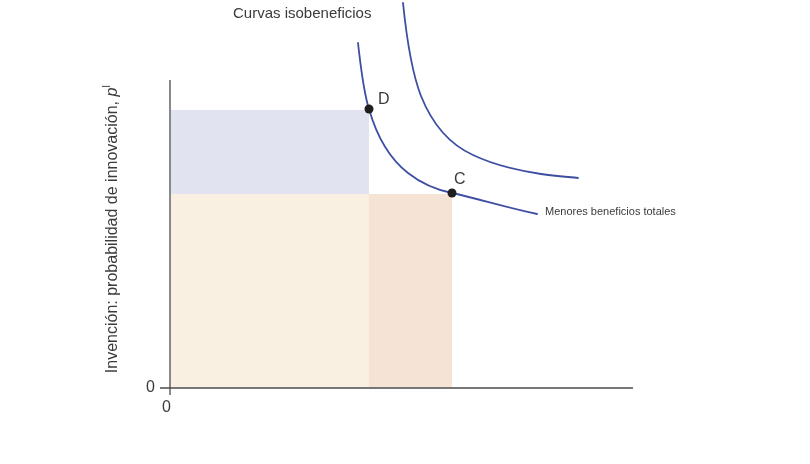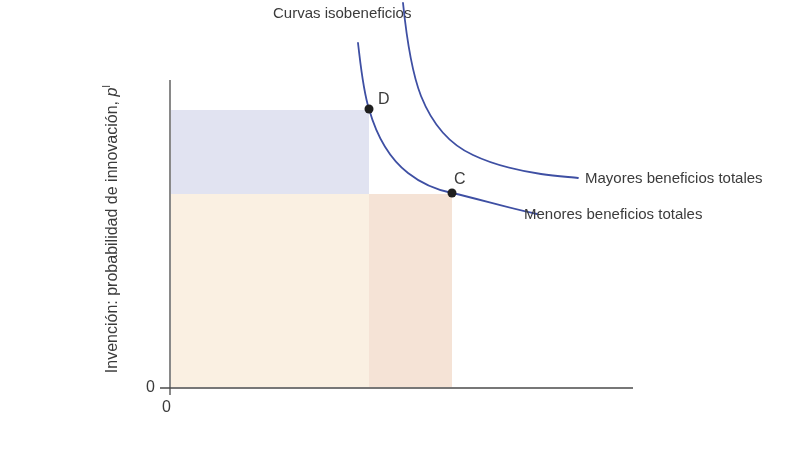--- a/index.html
+++ b/index.html
@@ -4,23 +4,23 @@
 <style>
   html,body{margin:0;padding:0;background:#ffffff;}
   .canvas{
     position:relative;width:810px;height:464px;background:#ffffff;
     font-family:"Liberation Sans",sans-serif;color:#3b3b3b;overflow:hidden;
   }
   .canvas svg{position:absolute;left:0;top:0;}
   .curve{fill:none;stroke-width:1.8;stroke-linecap:round;}
   .axis{stroke-width:1.3;}
   .lbl{position:absolute;color:#3b3b3b;white-space:nowrap;}
-  .annotation{left:233px;top:2px;font-size:15px;line-height:21px;margin-left:40px;}
+  .annotation{left:233px;top:2px;font-size:15px;line-height:21px;}
   .mayores{left:585px;top:169px;font-size:15px;}
-  .menores{left:524px;top:205px;font-size:15px;}
+  .menores{left:545px;top:205px;font-size:11px;}
   .d-label{left:378px;top:90px;font-size:16px;}
   .c-label{left:454px;top:170px;font-size:16px;}
   .zero-y{left:146px;top:378px;font-size:16px;}
   .zero-x{left:162px;top:398px;font-size:16px;}
   .x-axis-label{left:165px;top:431px;font-size:17px;}
   .y-axis-label{
     left:-85px;top:217px;width:400px;height:24px;text-align:center;
     font-size:16px;transform:rotate(-90deg);transform-origin:50% 50%;
   }
   i{font-style:italic;}
@@ -43,21 +43,20 @@
     <path class="curve" d="M403,3 C407,42 412,73 421,96 C433,126 451,145 473,155 C496,166 521,171 541,174 C556,176 569,177 578,178" stroke="#3e4fa3"></path>
 
     <circle cx="369" cy="109" r="4.5" fill="#1f1f1f"></circle>
     <circle cx="452" cy="193" r="4.5" fill="#1f1f1f"></circle>
   </svg>
 
   <div class="lbl annotation">
     <div>Curvas isobeneficios</div>
   </div>
 
-  <div class="lbl mayores">Mayores beneficios totales</div>
   <div class="lbl menores">Menores beneficios totales</div>
 
   <div class="lbl d-label">D</div>
   <div class="lbl c-label">C</div>
 
   <div class="lbl zero-y">0</div>
   <div class="lbl zero-x">0</div>
 
 
   <div class="lbl y-axis-label"><span>Invención: probabilidad de innovación, </span><i>p</i><sup>I</sup></div>

